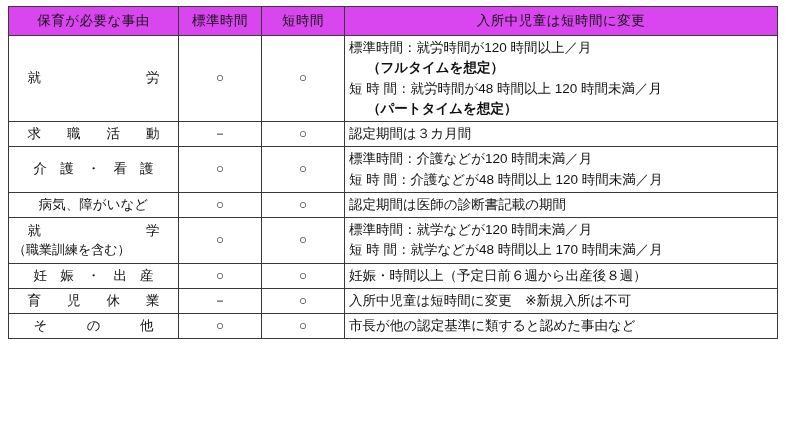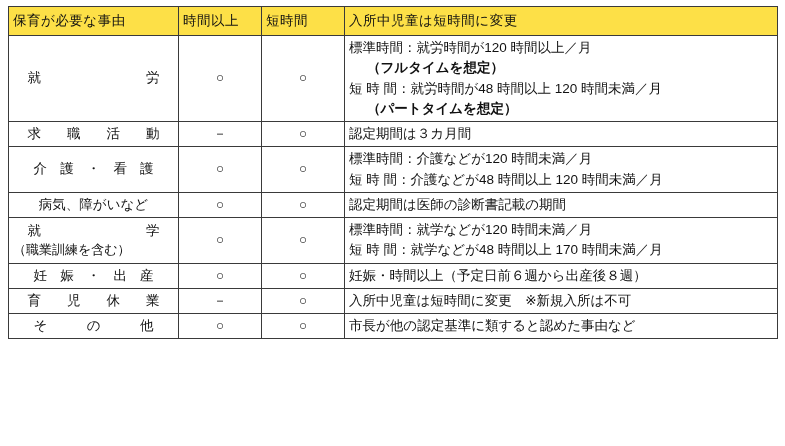--- a/index.html
+++ b/index.html
@@ -30,22 +30,22 @@
   table.care-table th,
   table.care-table td {
     border: 1.2px solid #3a3a3a;
     vertical-align: middle;
     font-weight: normal;
     font-size: 13.5px;
     line-height: 1.5;
     padding: 2px 4px;
   }
   thead th {
-    background: #fde047;
-    text-align: left;
+    background: #d946ef;
+    text-align: center;
     height: 24px;
     font-size: 13.5px;
     letter-spacing: 0.5px;
   }
   col.c-reason { width: 170px; }
   col.c-std    { width: 83px; }
   col.c-short  { width: 83px; }
   col.c-crit   { width: 433px; }
 
   td.reason {
@@ -97,21 +97,21 @@
   <table class="care-table">
     <colgroup>
       <col class="c-reason">
       <col class="c-std">
       <col class="c-short">
       <col class="c-crit">
     </colgroup>
     <thead>
       <tr>
         <th>保育が必要な事由</th>
-        <th>時間以上</th>
+        <th>標準時間</th>
         <th>短時間</th>
         <th>入所中児童は短時間に変更</th>
       </tr>
     </thead>
     <tbody>
 
       <tr>
         <td class="reason">
           <span class="spread">
             <span>就</span>

